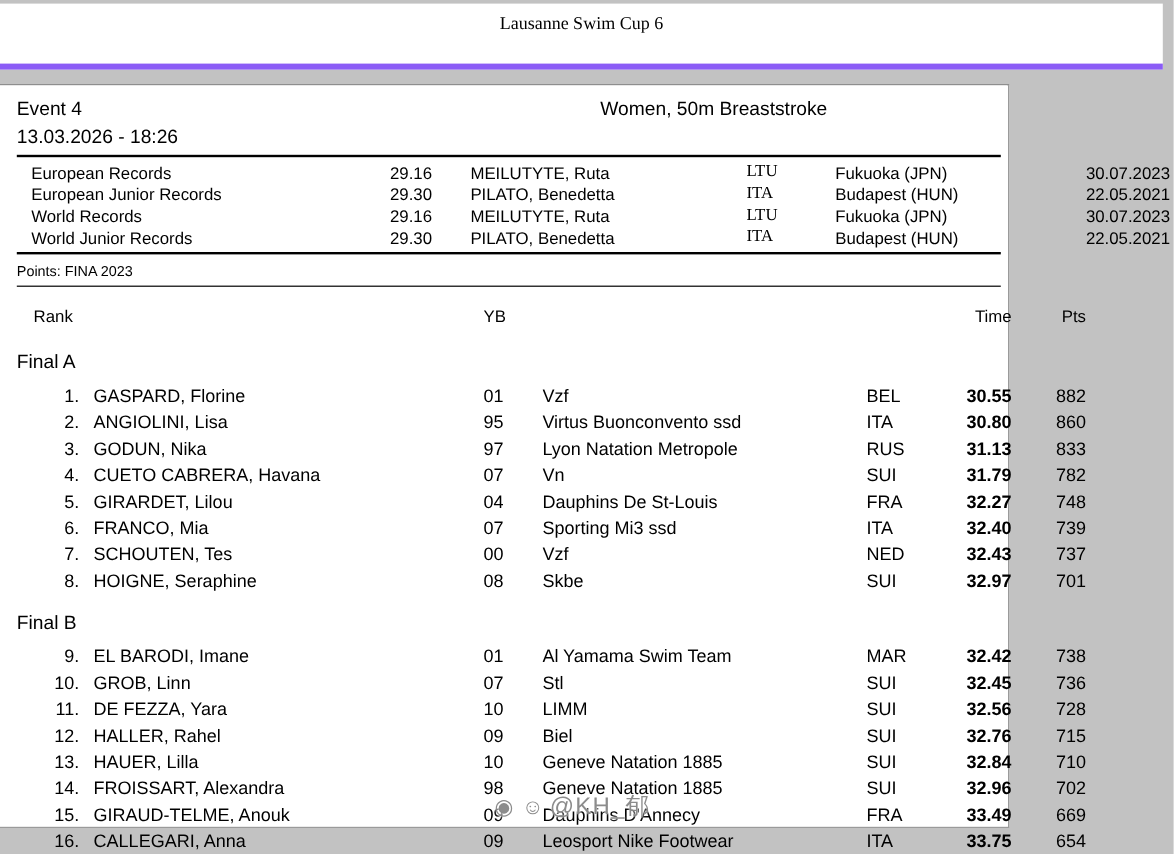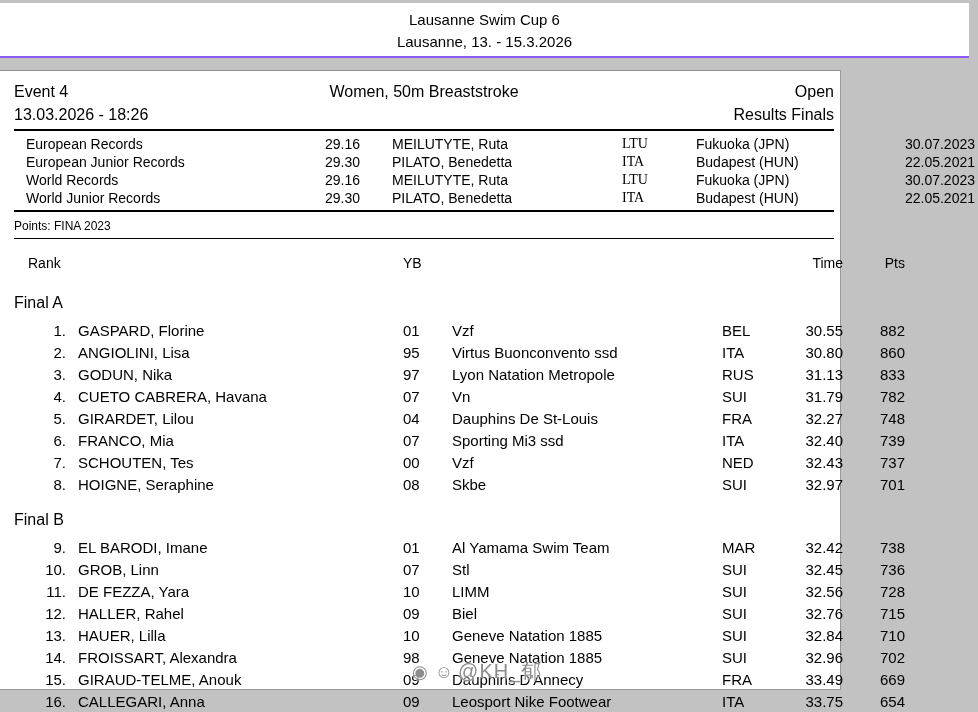--- a/index.html
+++ b/index.html
@@ -8,24 +8,25 @@
     background: #c2c2c2;
     font-family: "Liberation Sans", "DejaVu Sans", sans-serif;
     color: #000;
     position: relative;
     overflow: hidden;
   }
   .header-block {
     position: absolute; top: 3px; left: 0;
     width: 969px; height: 55px;
     background: #fff;
-    border-bottom: 2px solid #8b5cf6;
+    border-bottom: 5px solid #8b5cf6;
     box-sizing: border-box;
     text-align: center;
     padding-top: 6px;
+    font-family: Liberation Serif, serif;
   }
   .meet-title { font-size: 15px; line-height: 22px; }
   .main-block {
     position: absolute; top: 70px; left: 0;
     width: 841px; height: 620px;
     background: #fff;
     border-top: 1px solid #8e8e8e;
     border-right: 1px solid #9a9a9a;
     border-bottom: 1px solid #9a9a9a;
     box-sizing: border-box;
@@ -58,52 +59,47 @@
   .th-rank { text-align: left; padding-left: 14px; }
   .th-yb   { text-align: left; }
   .th-time { text-align: right; }
   .th-pts  { text-align: right; }
   .section-title { font-size: 16px; height: 34px !important; vertical-align: bottom; padding-bottom: 7px; }
   .c-rank { text-align: right; }
   .c-name { padding-left: 12px; text-align: left; }
   .c-yb   { text-align: left; }
   .c-club { text-align: left; }
   .c-nat  { text-align: left; }
-  .c-time { text-align: right; font-weight: normal; }
+  .c-time { text-align: right; font-weight: bold; }
   .c-pts  { text-align: right; }
 
   .watermark {
     position: absolute; left: 412px; top: 658px;
     font-size: 20px; letter-spacing: 1px;
     color: rgba(120,120,120,0.85);
     text-shadow: 0 0 3px rgba(255,255,255,0.95), 0 0 1px rgba(255,255,255,0.9);
     pointer-events: none;
   }
   .watermark .wm-prefix { font-size: 18px; margin-right: 4px; }
 </style>
 </head>
 <body>
 
 <div class="header-block">
   <div class="meet-title">Lausanne Swim Cup 6</div>
-  <div class="meet-title">Lausanne, 13. - 15.3.2026</div>
 </div>
 
 <div class="main-block">
 
   <div class="event-header">
     <div class="eh-left">
       <div>Event 4</div>
       <div>13.03.2026 - 18:26</div>
     </div>
     <div class="eh-center">Women, 50m Breaststroke</div>
-    <div class="eh-right">
-      <div>Open</div>
-      <div>Results Finals</div>
-    </div>
   </div>
 
   <div class="rule-thick"></div>
 
   <table class="records-table">
     <colgroup>
       <col style="width:293px">
         <col style="width:41px">
         <col style="width:262px">
       <col style="width:74px">

